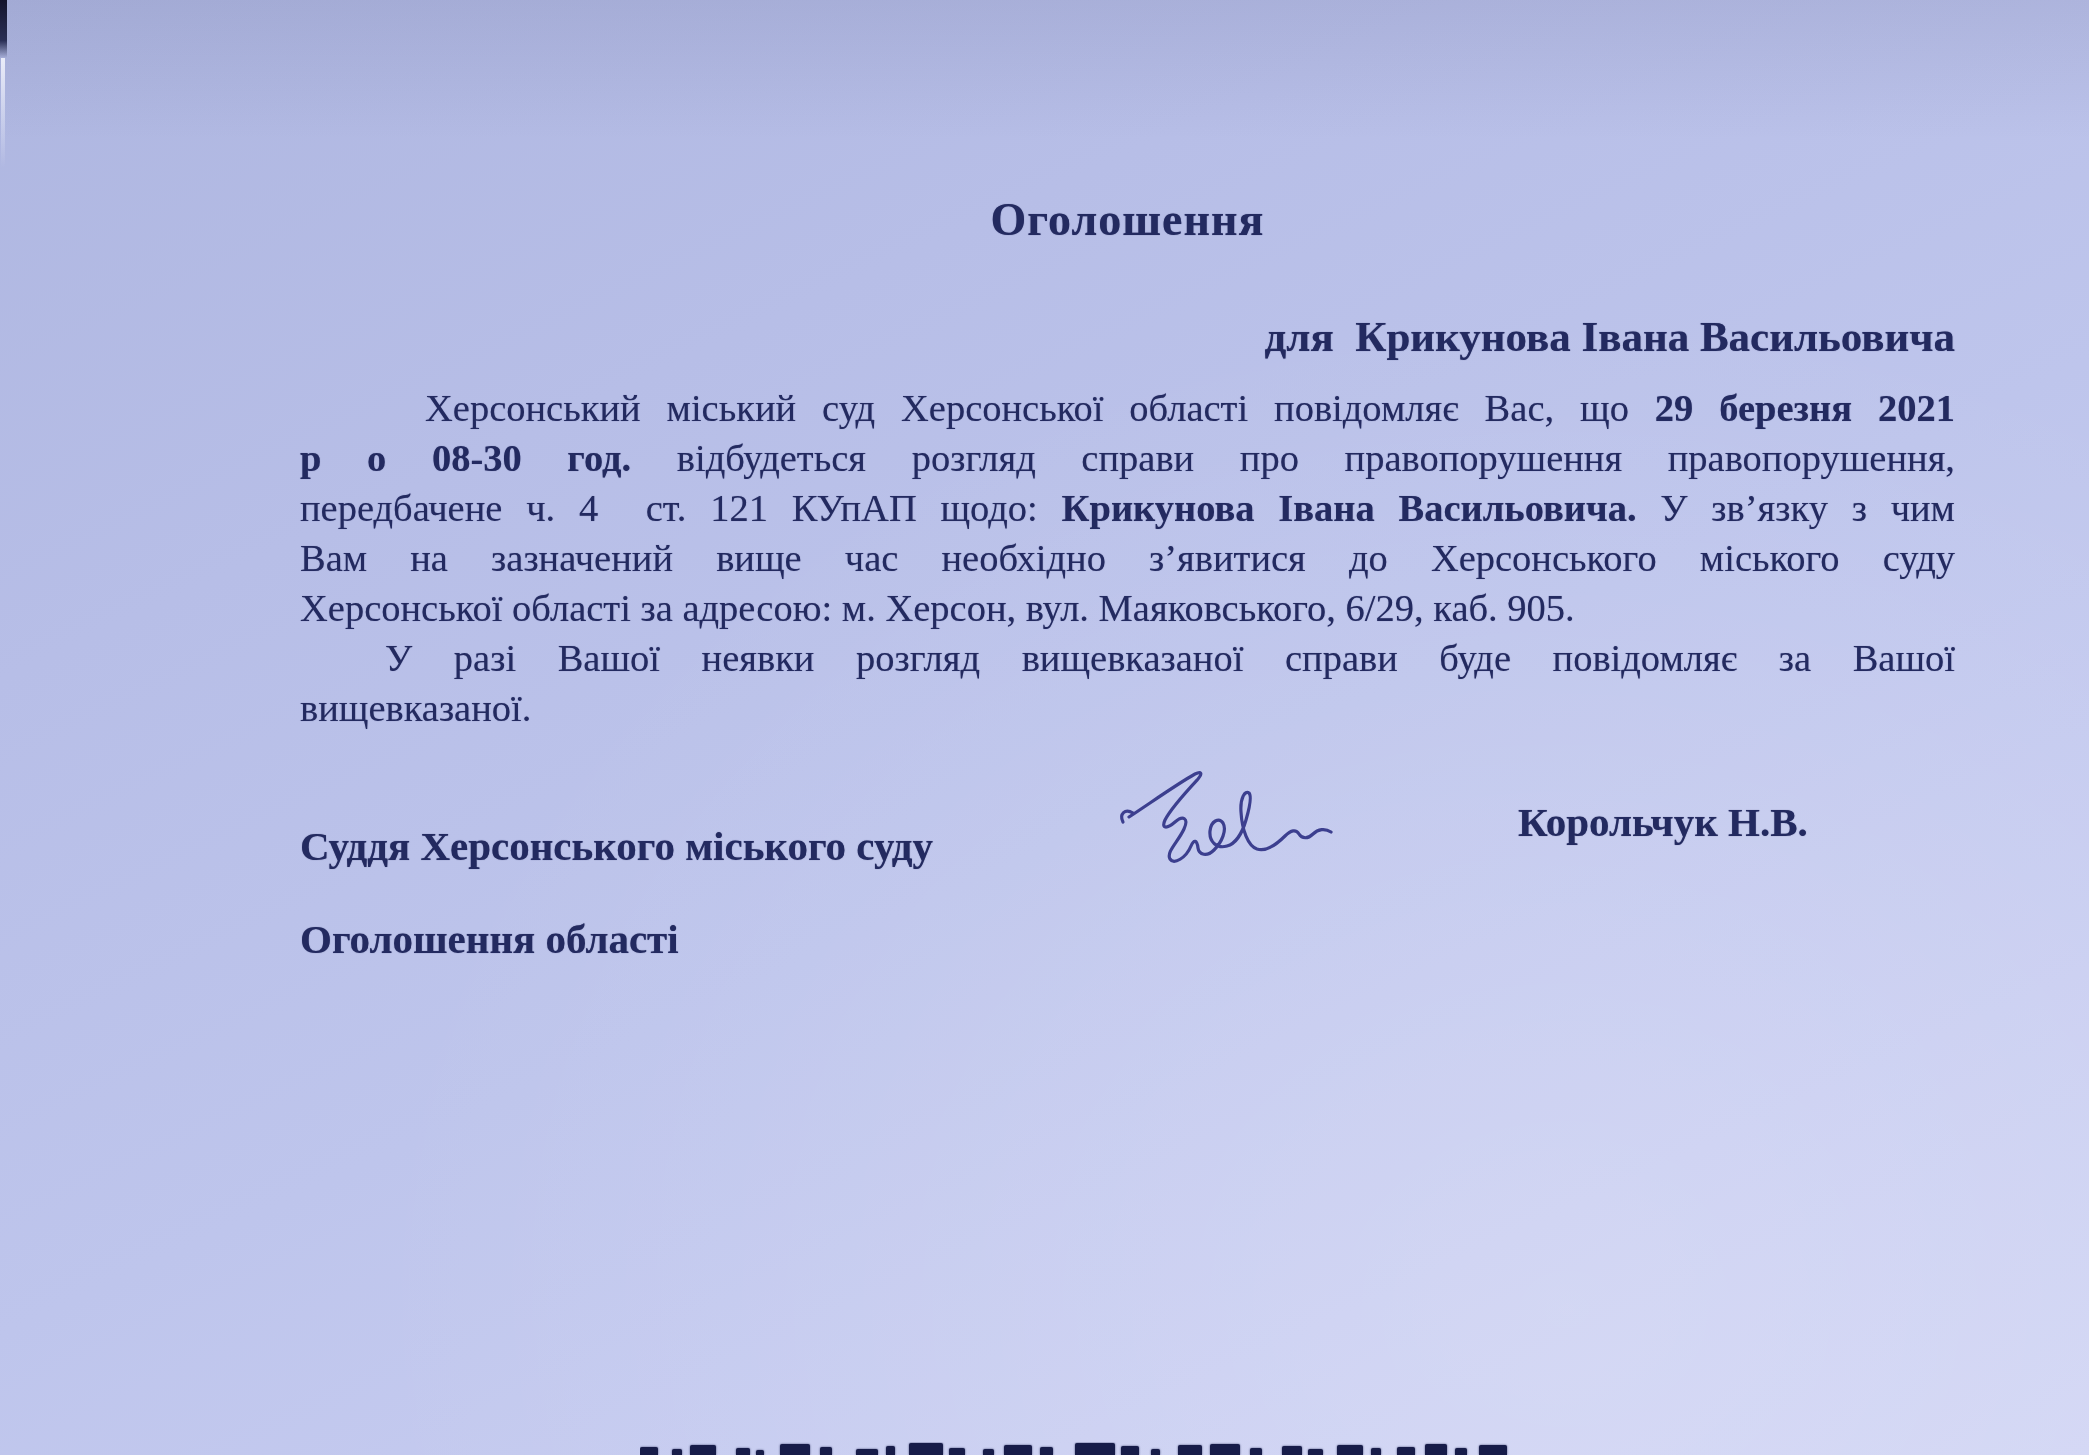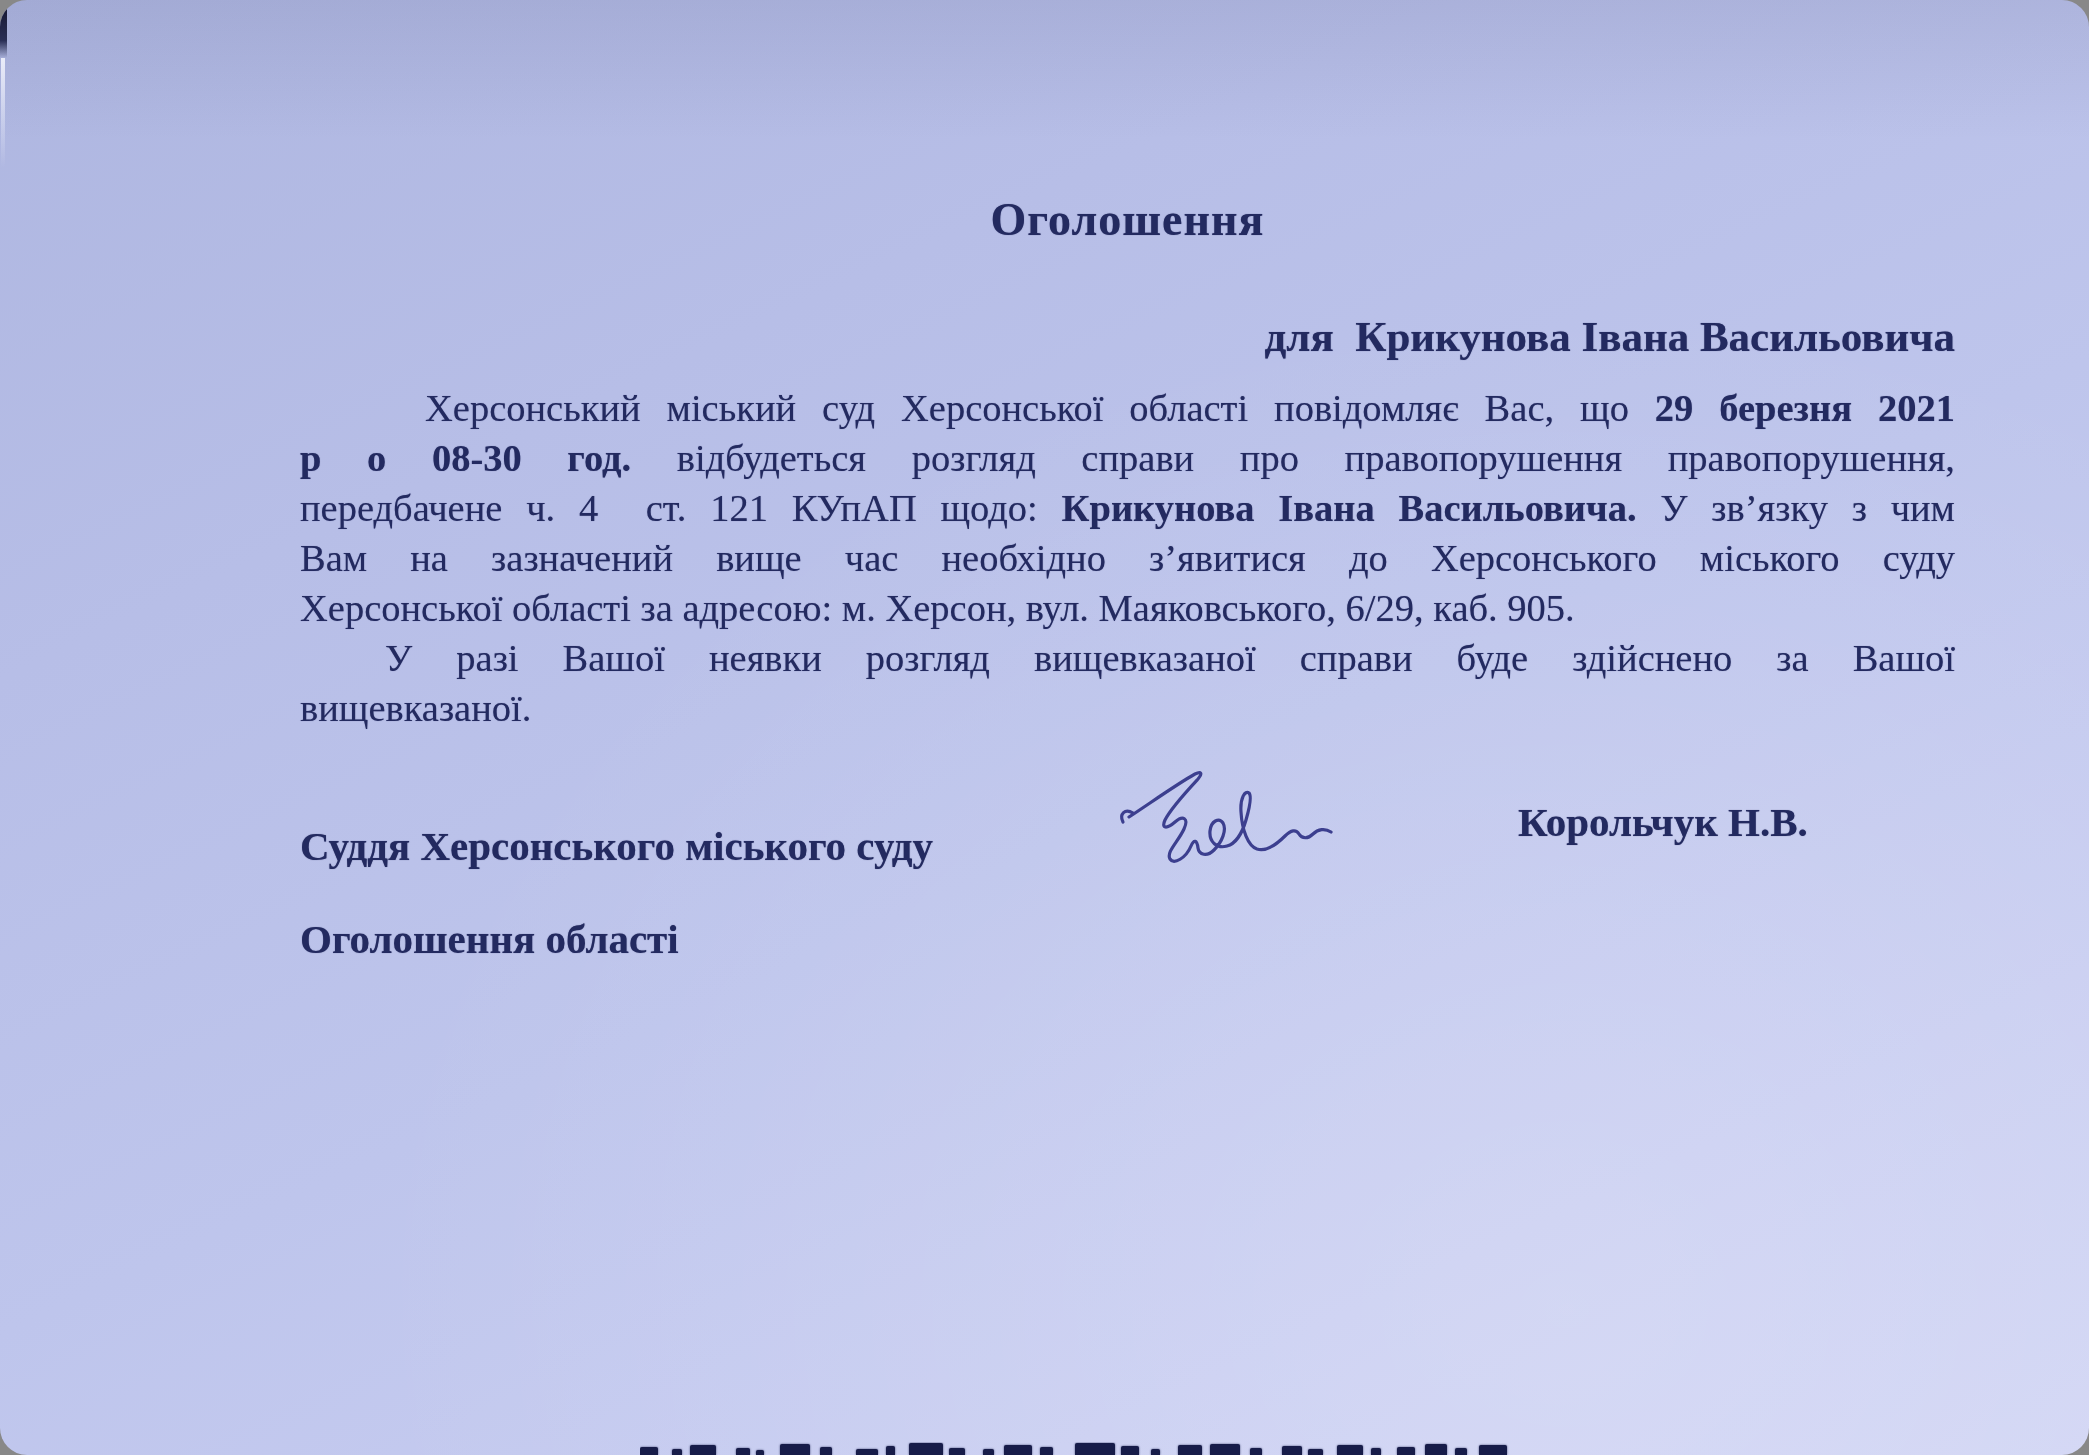--- a/index.html
+++ b/index.html
@@ -5,21 +5,20 @@
   html,body{margin:0;padding:0;background:#888;}
   .page{
     position:relative;
     width:2089px;height:1455px;
     overflow:hidden;
     background:
       radial-gradient(ellipse at 75% 90%, rgba(255,255,255,.18), rgba(255,255,255,0) 55%),
       linear-gradient(155deg,#aeb6e0 0%,#b7bee7 28%,#bec5ec 55%,#c8cdf1 80%,#d0d4f4 100%);
     font-family:"Liberation Serif","DejaVu Serif",serif;
     color:#232a60;
-    border-radius:27px;
   }
   .page::before{ 
     content:"";position:absolute;left:0;top:0;right:0;height:140px;
     background:linear-gradient(180deg,rgba(60,65,110,.10),rgba(60,65,110,0));
     pointer-events:none;
   }
   .edge-sliver{
     position:absolute;left:0;top:0;width:7px;height:58px;
     background:linear-gradient(180deg,#14142c,#2a2f55 70%,rgba(42,47,85,0));
   }
@@ -79,21 +78,21 @@
 
   <div id="paragraphs">
       <div class="para-0">
         <div class="line just indent"><span class="seg-n">Херсонський міський суд Херсонської області повідомляє Вас, що </span><span class="seg-b">29 березня 2021</span></div>
         <div class="line just"><span class="seg-b">р о 08-30 год.</span><span class="seg-n"> відбудеться розгляд справи про правопорушення правопорушення,</span></div>
         <div class="line just"><span class="seg-n">передбачене ч. 4&nbsp; ст. 121 КУпАП щодо: </span><span class="seg-b">Крикунова Івана Васильовича.</span><span class="seg-n"> У зв’язку з чим</span></div>
         <div class="line just"><span class="seg-n">Вам на зазначений вище час необхідно з’явитися до Херсонського міського суду</span></div>
         <div class="line"><span class="seg-n">Херсонської області за адресою: м. Херсон, вул. Маяковського, 6/29, каб. 905.</span></div>
       </div>
       <div class="para-1">
-        <div class="line just indent"><span class="seg-n">У разі Вашої неявки розгляд вищевказаної справи буде здійснено за Вашої</span></div>
+        <div class="line just indent"><span class="seg-n">У разі Вашої неявки розгляд вищевказаної справи буде повідомляє за Вашої</span></div>
         <div class="line"><span class="seg-n">вищевказаної.</span></div>
       </div>
     </div>
 
   <div class="sig-block">
     <div class="sig-role">Суддя Херсонського міського суду</div>
     <div class="sig-role">Оголошення області</div>
 
     <div class="sig-script">
       <svg viewBox="0 0 240 125" xmlns="http://www.w3.org/2000/svg">

